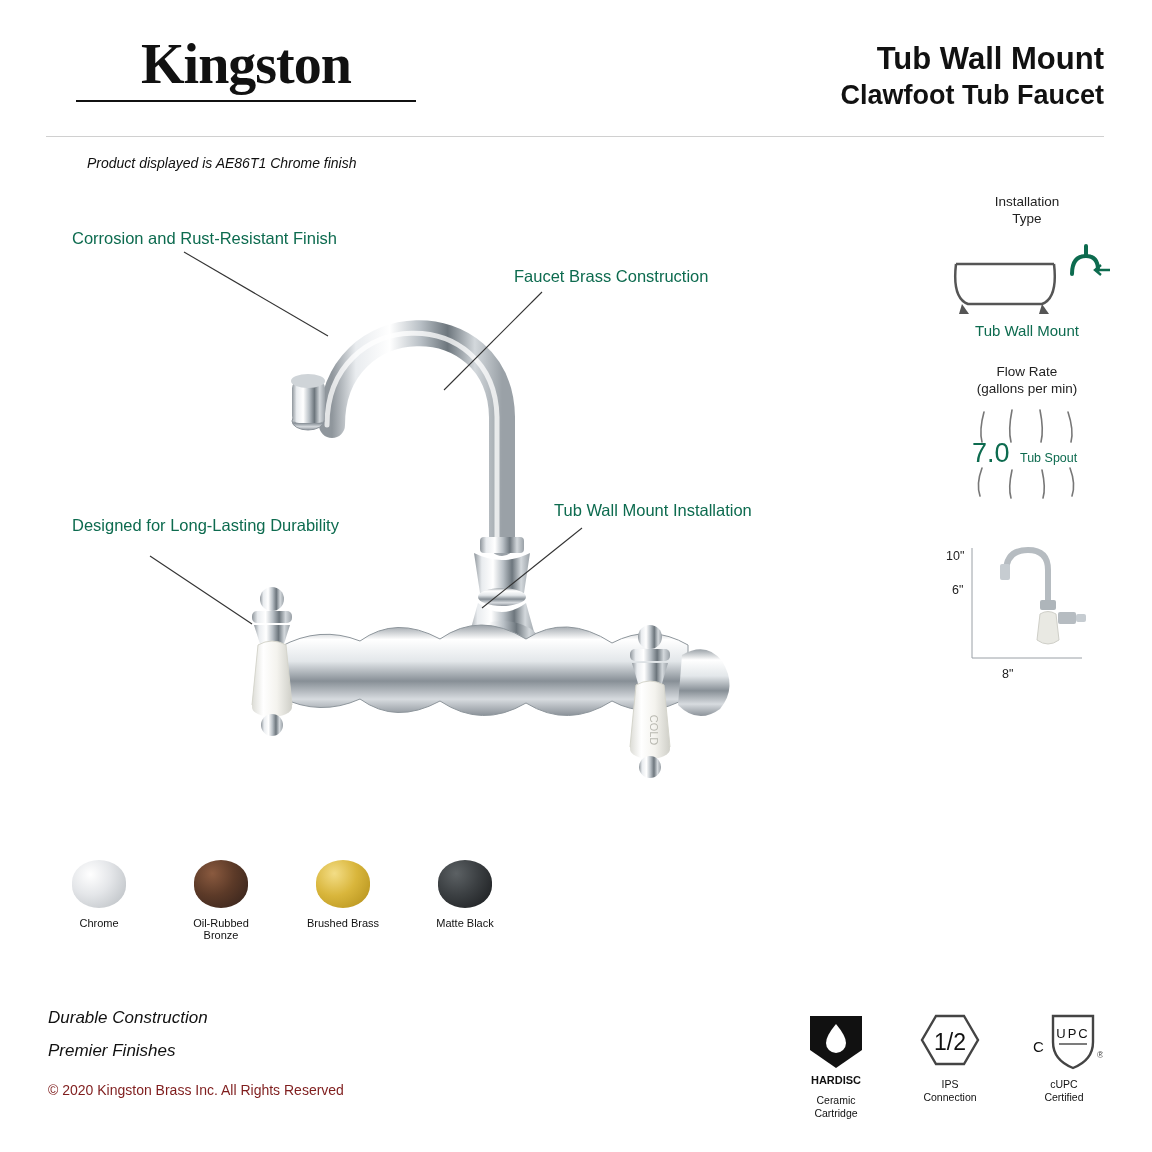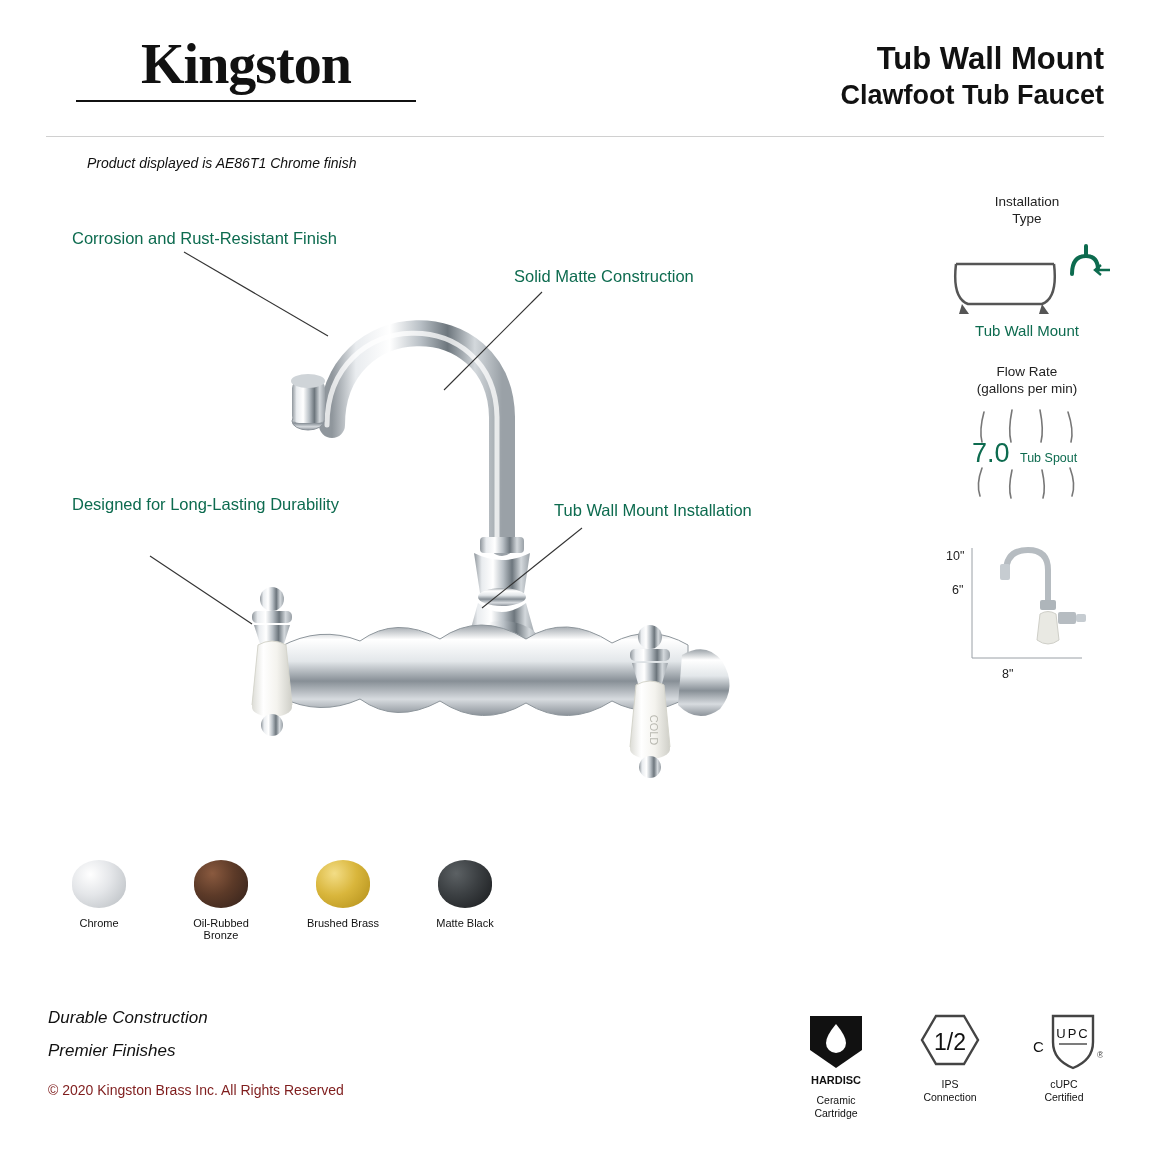--- a/index.html
+++ b/index.html
@@ -122,26 +122,26 @@
     <text x="470" y="545" font-size="11" fill="#b9b9b1" text-anchor="middle" transform="rotate(90 470 545)">COLD</text>
 
     <path d="M502 470 q24 -14 40 6 q16 26 -2 48 q-22 16 -42 -4 z" fill="url(#chromeH)"></path>
   </svg>
 
   <div class="callout" style="left:72px;top:228px;width:300px;">Corrosion and Rust-Resistant Finish</div>
   <svg class="leader" style="left:180px;top:246px;" width="160" height="100">
     <line x1="4" y1="6" x2="148" y2="90" stroke="#333" stroke-width="1.1"></line>
   </svg>
 
-  <div class="callout" style="left:514px;top:266px;width:320px;">Solid Matte Construction</div>
+  <div class="callout" style="left:514px;top:266px;width:320px;">Faucet Brass Construction</div>
   <svg class="leader" style="left:438px;top:288px;" width="110" height="110">
     <line x1="104" y1="4" x2="6" y2="102" stroke="#333" stroke-width="1.1"></line>
   </svg>
 
-  <div class="callout" style="left:72px;top:494px;width:300px;">Designed for Long-Lasting Durability</div>
+  <div class="callout" style="left:72px;top:515px;width:300px;">Designed for Long-Lasting Durability</div>
   <svg class="leader" style="left:148px;top:552px;" width="110" height="80">
     <line x1="2" y1="4" x2="104" y2="72" stroke="#333" stroke-width="1.1"></line>
   </svg>
 
   <div class="callout" style="left:554px;top:500px;width:320px;">Tub Wall Mount Installation</div>
   <svg class="leader" style="left:478px;top:524px;" width="110" height="90">
     <line x1="104" y1="4" x2="4" y2="84" stroke="#333" stroke-width="1.1"></line>
   </svg>
 
   <div class="rc" style="top:194px;width:170px;">

